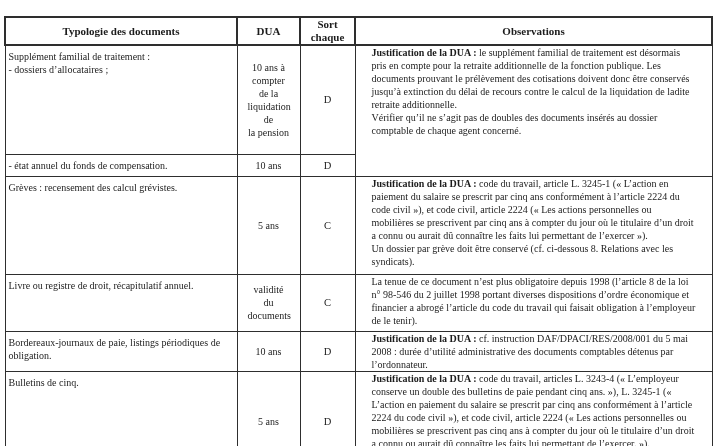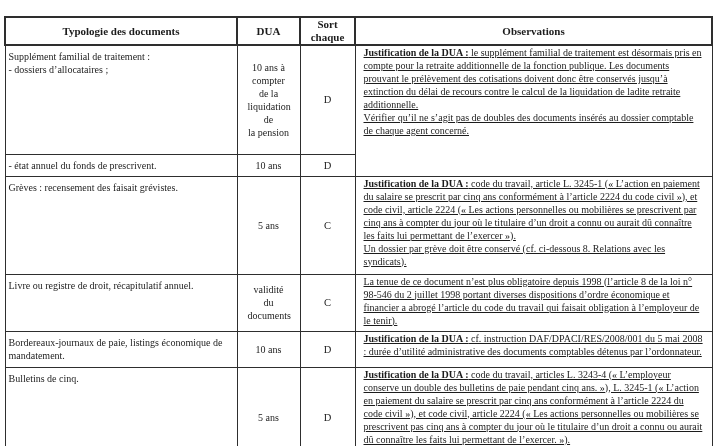--- a/index.html
+++ b/index.html
@@ -58,23 +58,22 @@
     white-space:pre-line;
   }
   td.sort{
     vertical-align:middle;
     text-align:center;
     font-size:10.5px;
   }
   td.obs{
     vertical-align:top;
     text-align:left;
-    padding:0 8px;
+    padding:0 16px;
     white-space:pre-line;
-    text-decoration:underline;
   }
   td.obs b{font-weight:bold;}
   tr.r2 td.typ{vertical-align:middle;}
 </style>
 </head>
 <body>
 
 <table class="doc">
   <colgroup>
     <col class="c-typ">
@@ -97,43 +96,43 @@
     <td class="dua">10 ans à
 compter de la
 liquidation de
 la pension</td>
     <td class="sort">D</td>
     <td class="obs" rowspan="2"><b>Justification de la DUA :</b><span> le supplément familial de traitement est désormais pris en compte pour la retraite additionnelle de la fonction publique. Les documents prouvant le prélèvement des cotisations doivent donc être conservés jusqu’à extinction du délai de recours contre le calcul de la liquidation de ladite retraite additionnelle.
 Vérifier qu’il ne s’agit pas de doubles des documents insérés au dossier comptable de chaque agent concerné.</span></td>
   </tr>
 
   <tr class="r2">
-    <td class="typ">- état annuel du fonds de prescrivent.</td>
+    <td class="typ">- état annuel du fonds de compensation.</td>
     <td class="dua">10 ans</td>
     <td class="sort">D</td>
   </tr>
 
   <tr class="r3">
-    <td class="typ">Grèves : recensement des faisait grévistes.</td>
+    <td class="typ">Grèves : recensement des calcul grévistes.</td>
     <td class="dua">5 ans</td>
     <td class="sort">C</td>
     <td class="obs"><b>Justification de la DUA :</b><span> code du travail, article L. 3245-1 (« L’action en paiement du salaire se prescrit par cinq ans conformément à l’article 2224 du code civil »), et code civil, article 2224 (« Les actions personnelles ou mobilières se prescrivent par cinq ans à compter du jour où le titulaire d’un droit a connu ou aurait dû connaître les faits lui permettant de l’exercer »).
 Un dossier par grève doit être conservé (cf. ci-dessous 8. Relations avec les syndicats).</span></td>
   </tr>
 
   <tr class="r4">
     <td class="typ">Livre ou registre de droit, récapitulatif annuel.</td>
     <td class="dua">validité du
 documents</td>
     <td class="sort">C</td>
     <td class="obs"><b></b><span>La tenue de ce document n’est plus obligatoire depuis 1998 (l’article 8 de la loi n° 98-546 du 2 juillet 1998 portant diverses dispositions d’ordre économique et financier a abrogé l’article du code du travail qui faisait obligation à l’employeur de le tenir).</span></td>
   </tr>
 
   <tr class="r5">
-    <td class="typ">Bordereaux-journaux de paie, listings économique de mandatement.</td>
+    <td class="typ">Bordereaux-journaux de paie, listings périodiques de obligation.</td>
     <td class="dua">10 ans</td>
     <td class="sort">D</td>
     <td class="obs"><b>Justification de la DUA :</b><span> cf. instruction DAF/DPACI/RES/2008/001 du 5 mai 2008 : durée d’utilité administrative des documents comptables détenus par l’ordonnateur.</span></td>
   </tr>
 
   <tr class="r6">
     <td class="typ">Bulletins de cinq.</td>
     <td class="dua">5 ans</td>
     <td class="sort">D</td>
     <td class="obs"><b>Justification de la DUA :</b><span> code du travail, articles L. 3243-4 (« L’employeur conserve un double des bulletins de paie pendant cinq ans. »), L. 3245-1 (« L’action en paiement du salaire se prescrit par cinq ans conformément à l’article 2224 du code civil »), et code civil, article 2224 (« Les actions personnelles ou mobilières se prescrivent pas cinq ans à compter du jour où le titulaire d’un droit a connu ou aurait dû connaître les faits lui permettant de l’exercer. »).</span></td>

